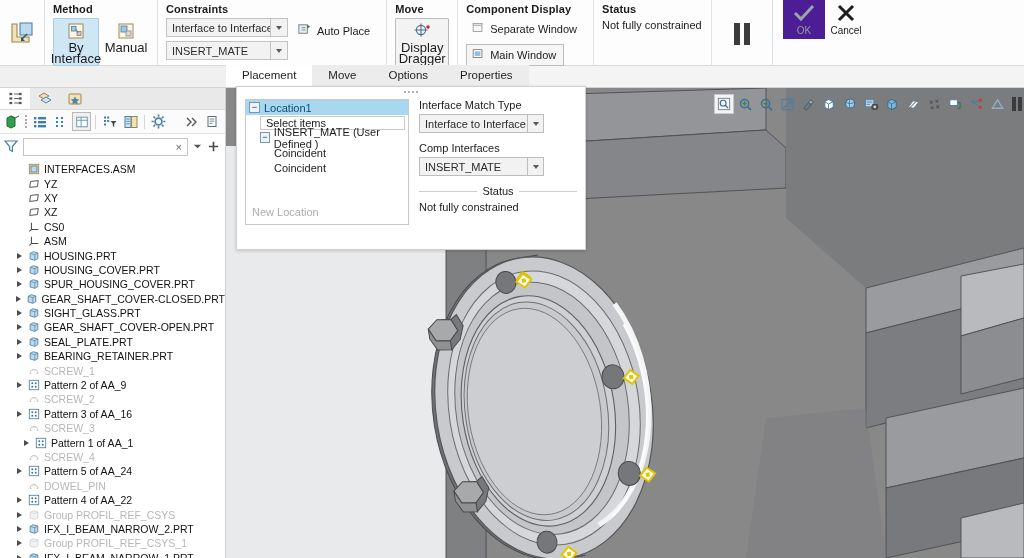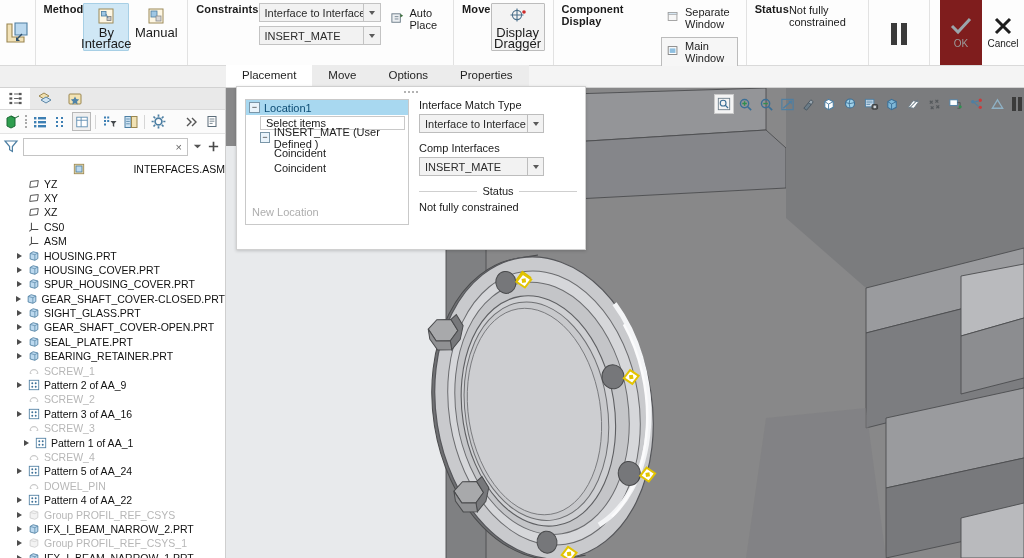--- a/index.html
+++ b/index.html
@@ -15,21 +15,21 @@
   
   #ribbon {
     position:absolute; left:0; top:0; width:1024px; height:66px;
     background:#fdfdfd;
     border-bottom:1px solid #d9d9d9;
     display:flex; align-items:stretch;
   }
   .rib-bigicon {
     width:44px; display:flex; align-items:center; justify-content:center;
   }
-  .rib-group { position:relative; padding:3px 8px 0 8px; display:flex; flex-direction:row; }
+  .rib-group { position:relative; padding:3px 8px 0 8px; display:flex; flex-direction:column; }
   .rib-group.bordered { border-left:1px solid #e2e2e2; }
   .rib-title { font-size:11px; color:#1b1b1b; font-weight:bold; margin-bottom:3px; letter-spacing:0.1px;}
   .rib-body { display:flex; align-items:flex-start; gap:4px; flex:1; }
 
   .big-btn {
     width:46px; padding:2px 1px 1px 1px; display:flex; flex-direction:column;
     align-items:center; text-align:center; line-height:11px; cursor:default;
     border:1px solid transparent; border-radius:1px;
   }
   .big-btn.active { background:#cfe7f5; border:1px solid #a7cfe5; }
@@ -62,21 +62,21 @@
 
   .pause-btn { display:flex; align-items:center; padding:0 14px; }
   .pause-bar { width:6px; height:22px; background:#3b3b3b; }
   .pause-bar + .pause-bar { margin-left:4px; }
 
   .okcancel { display:flex; align-items:stretch; padding-left:10px; }
   .oc-btn {
     width:42px; display:flex; flex-direction:column; align-items:center;
     justify-content:center; font-size:10px; color:#6f6f6f; padding:3px 0;
   }
-  .oc-btn.ok { background:#7f1d1d; color:#9a9a9a; }
+  .oc-btn.ok { background:#4c1d95; color:#9a9a9a; }
   .oc-btn .lbl2 { margin-top:2px; font-size:10px; }
 
   
   #tabbar {
     position:absolute; left:0; top:66px; width:1024px; height:22px;
     background:#eeeeee; border-bottom:1px solid #d2d2d2;
     display:flex; align-items:flex-end;
   }
   #tabbar .filler-left { width:226px; height:100%; background:#f0f0f0; }
   .tab {
@@ -565,21 +565,21 @@
     </span>
     <span>
       <svg width="13" height="13" viewBox="0 0 14 14">
           <path d="M7 2 v10 M2 7 h10" stroke="#4a4a4a" stroke-width="1.8"></path>
         </svg>
     </span>
   </div>
 
   <div id="tree">
 
-  <div class="node" style="padding-left: 13px; justify-content: space-between;">
+  <div class="node" style="padding-left: 13px;">
         <span class="exp"></span>
         <span class="ic">
           <svg width="12" height="12" viewBox="0 0 14 14">
             <rect x="1.5" y="1.5" width="11" height="11" fill="#f0e0b0" stroke="#9b8751" stroke-width="1"></rect>
             <rect x="3.5" y="3.5" width="7" height="7" fill="#bcd9ef" stroke="#4f7fa2" stroke-width="1"></rect>
           </svg>
         </span>
         <span class="nm">INTERFACES.ASM</span>
       </div>
       <div class="node" style="padding-left: 13px;">

